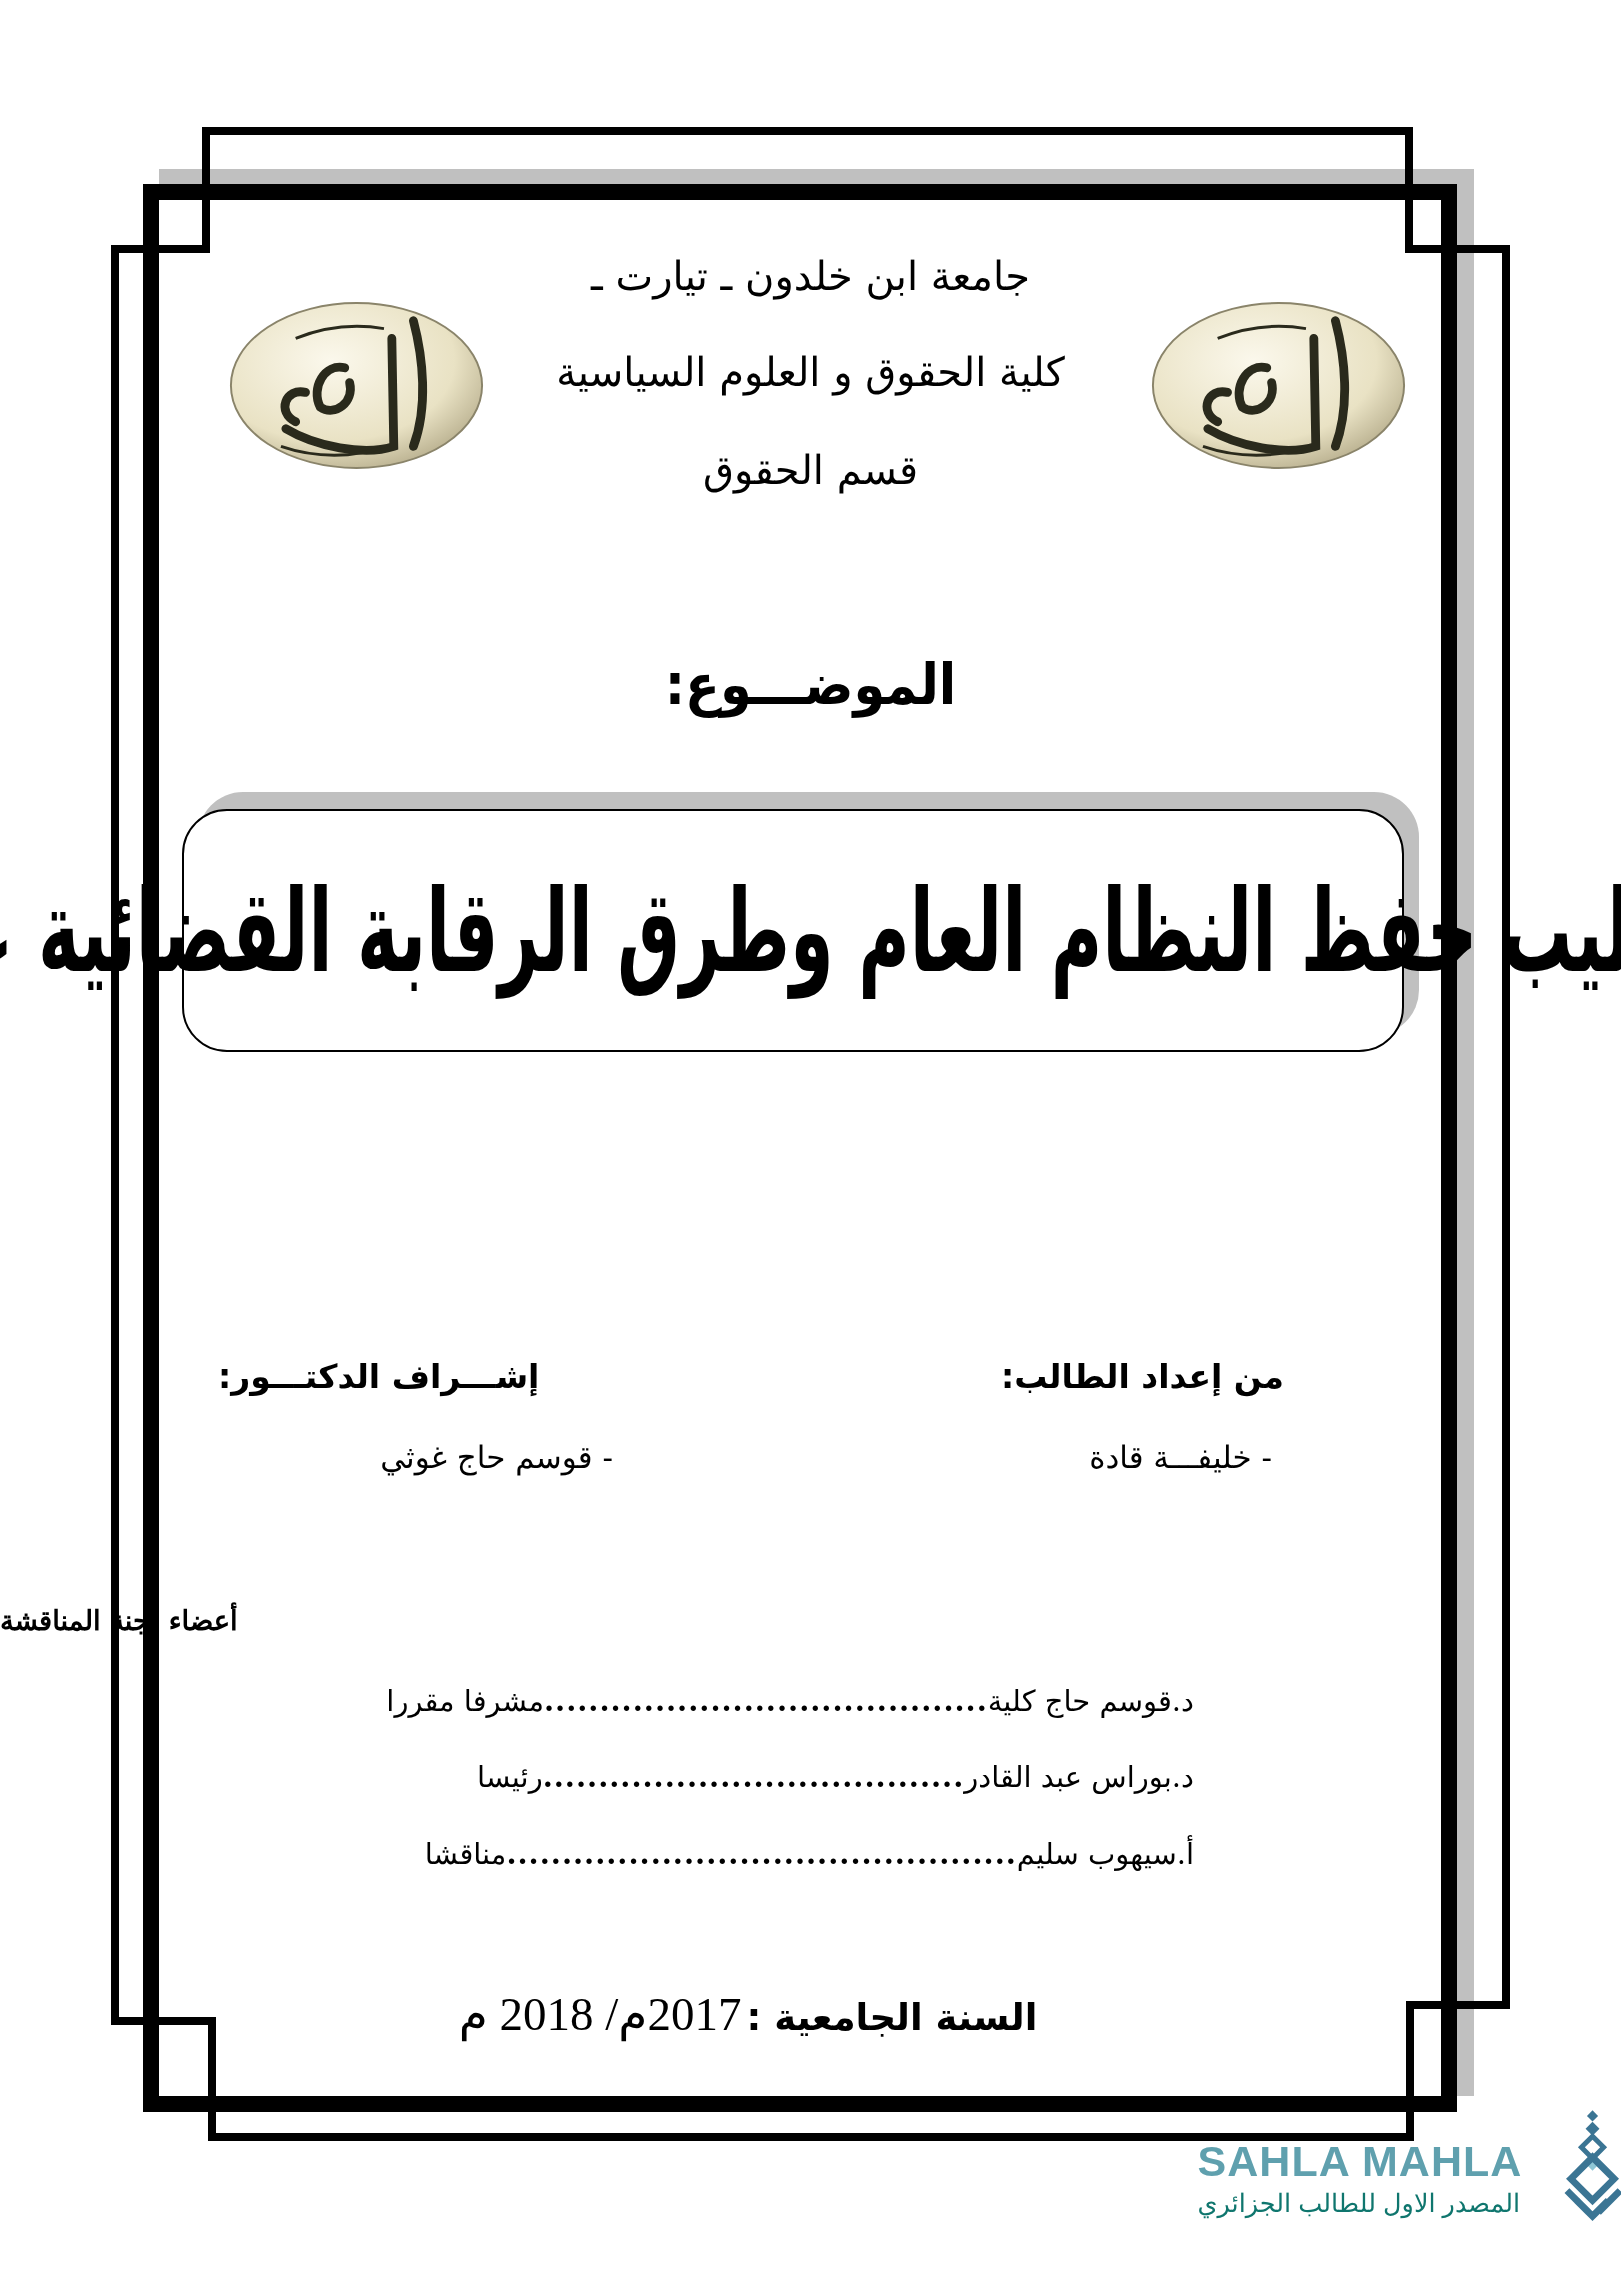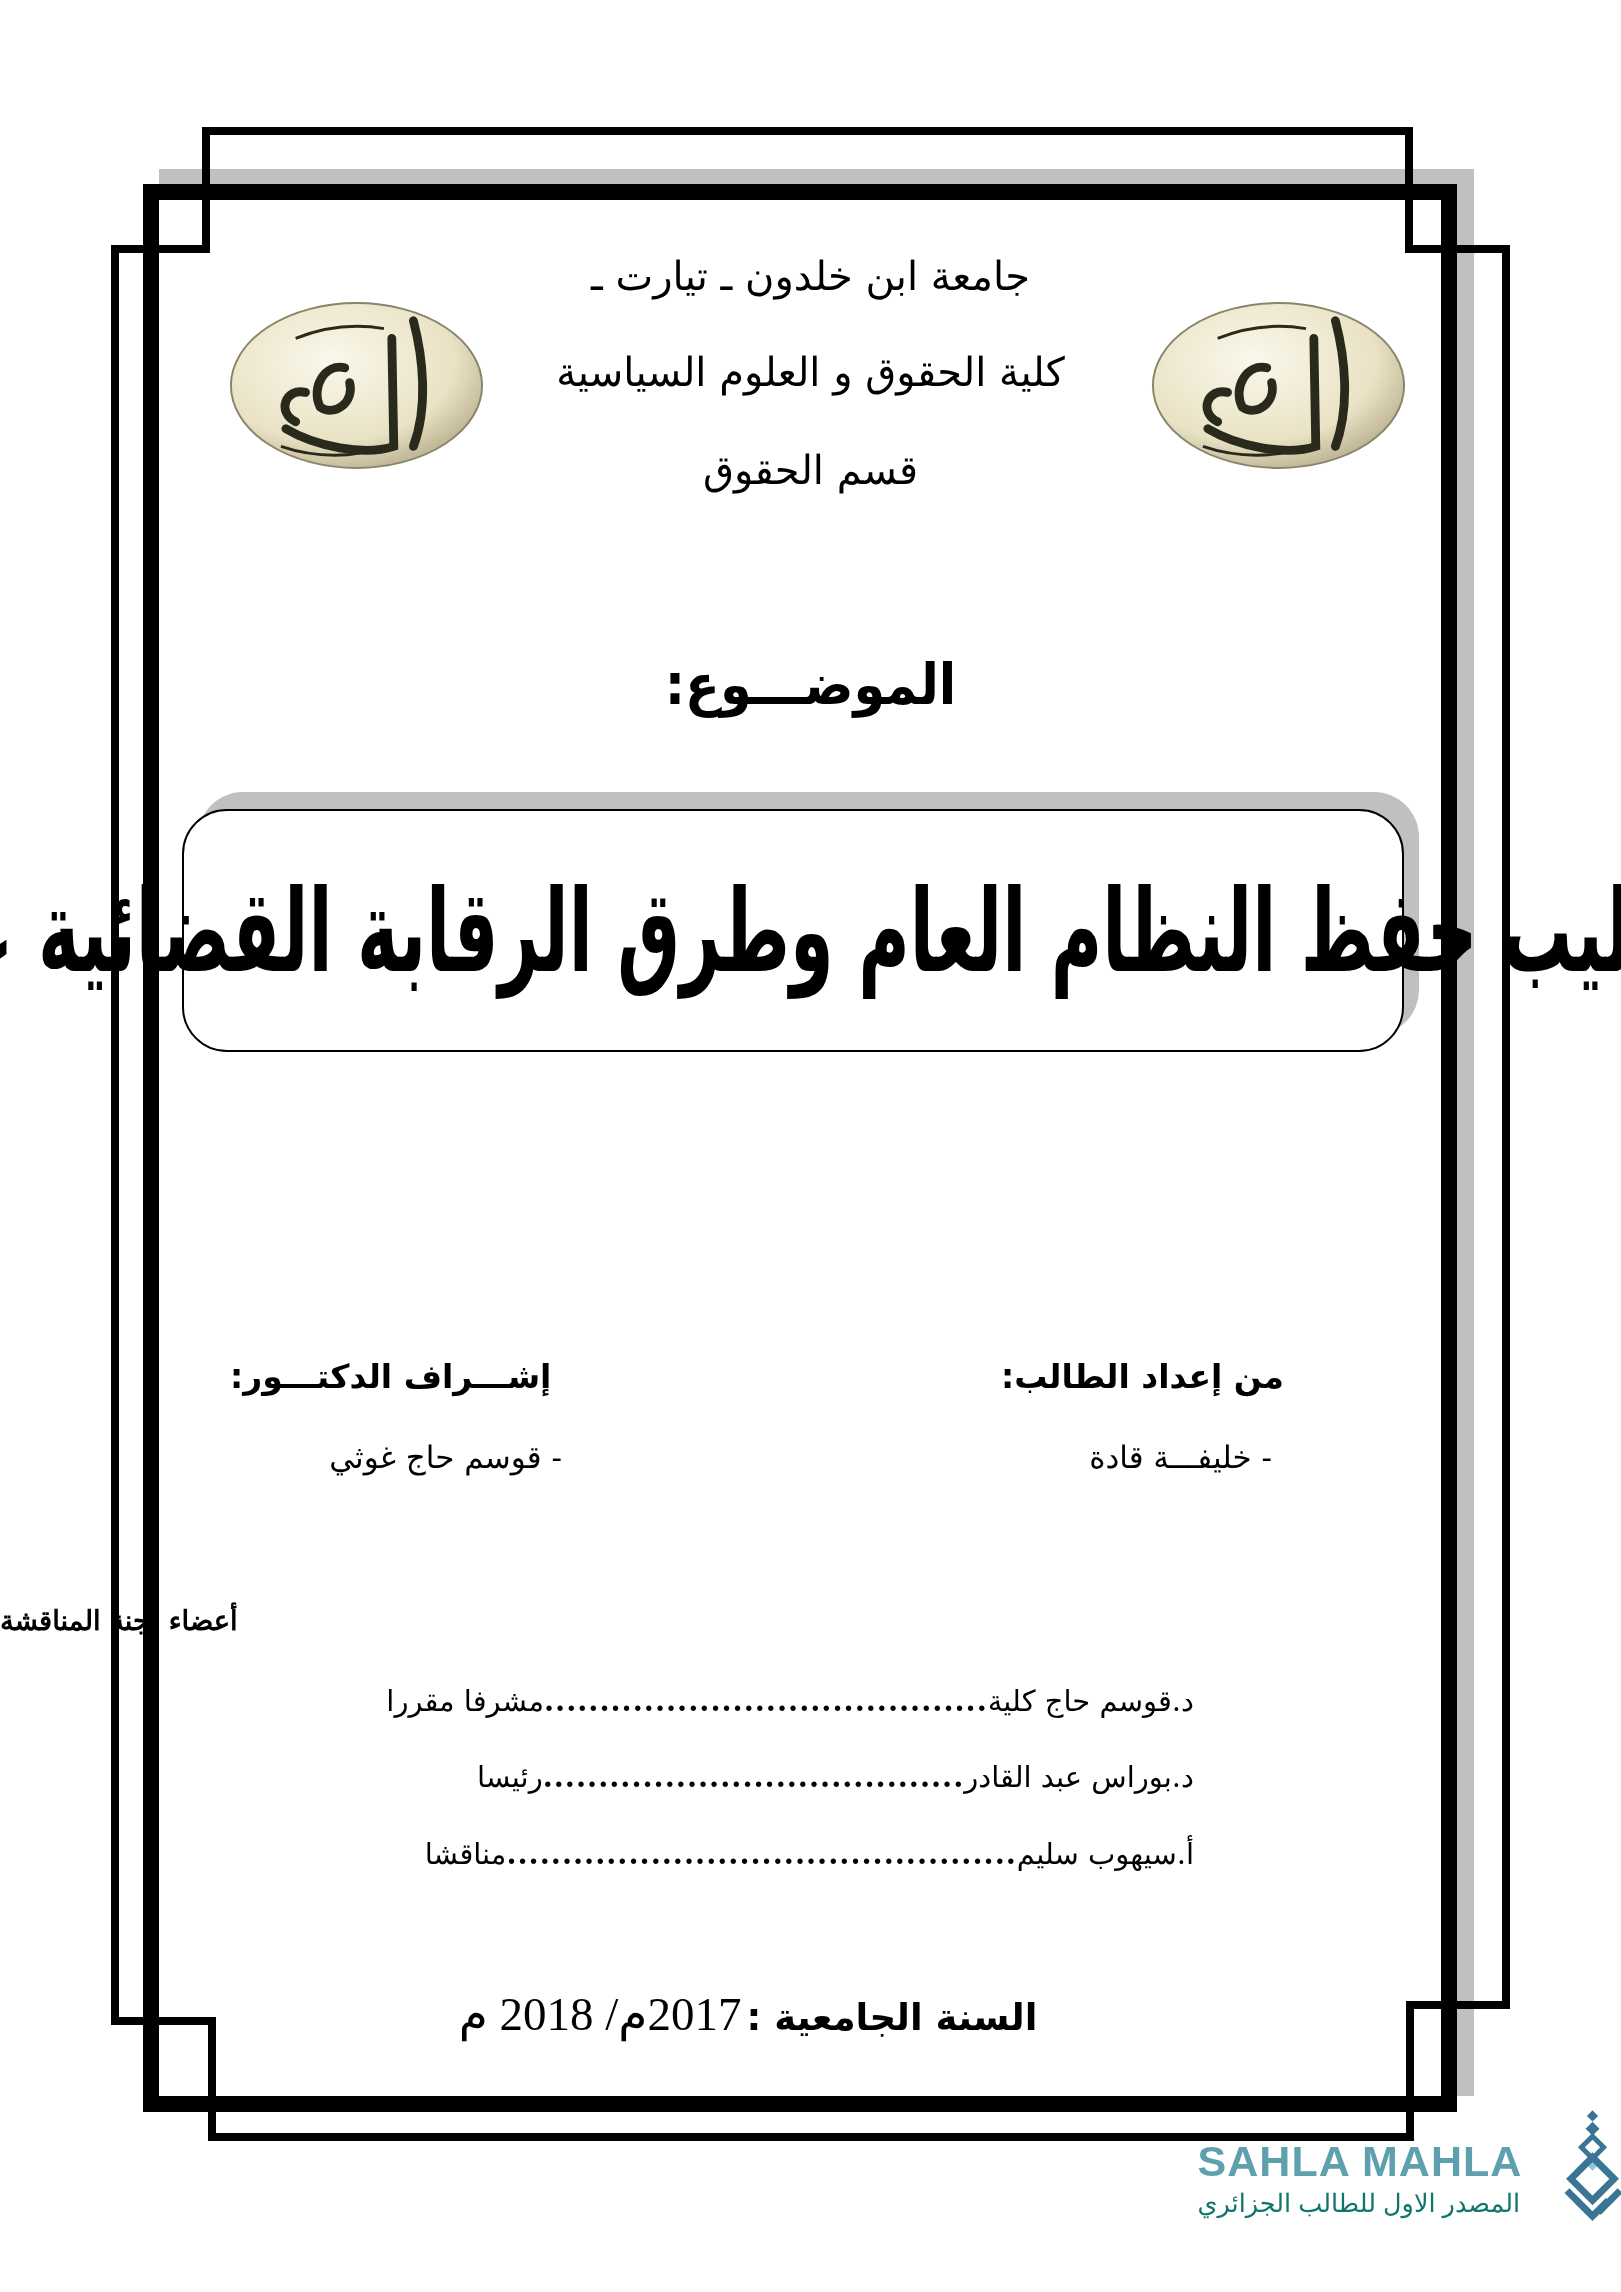--- a/index.html
+++ b/index.html
@@ -118,22 +118,22 @@
 <div class="subject-label">الموضـــوع:</div>
 
 <div class="title-shadow"></div>
 <div class="title-box">
   <span class="title-text">أساليب حفظ النظام العام وطرق الرقابة القضائية عليها</span>
 </div>
 
 <div class="label-bold" style="right:337px; top:1357px;">من إعداد الطالب:</div>
 <div class="val" style="right:349px; top:1439px;">-  خليفـــة قادة</div>
 
-<div class="label-bold" style="left:218px; top:1357px;margin-left:12px;">إشـــراف الدكتـــور:</div>
-<div class="val" style="right:1059px; top:1439px;">- قوسم حاج غوثي</div>
+<div class="label-bold" style="left:218px; top:1357px;">إشـــراف الدكتـــور:</div>
+<div class="val" style="right:1008px; top:1439px;">- قوسم حاج غوثي</div>
 
 <div class="committee-title">أعضاء لجنة المناقشة</div>
 
 <div class="committee-row" style="top:1684px;">
   <span>د.قوسم حاج كلية</span>
   <span class="dots">........................................</span>
   <span>مشرفا مقررا</span>
 </div>
 <div class="committee-row" style="top:1760px;">
   <span>د.بوراس عبد القادر</span>

